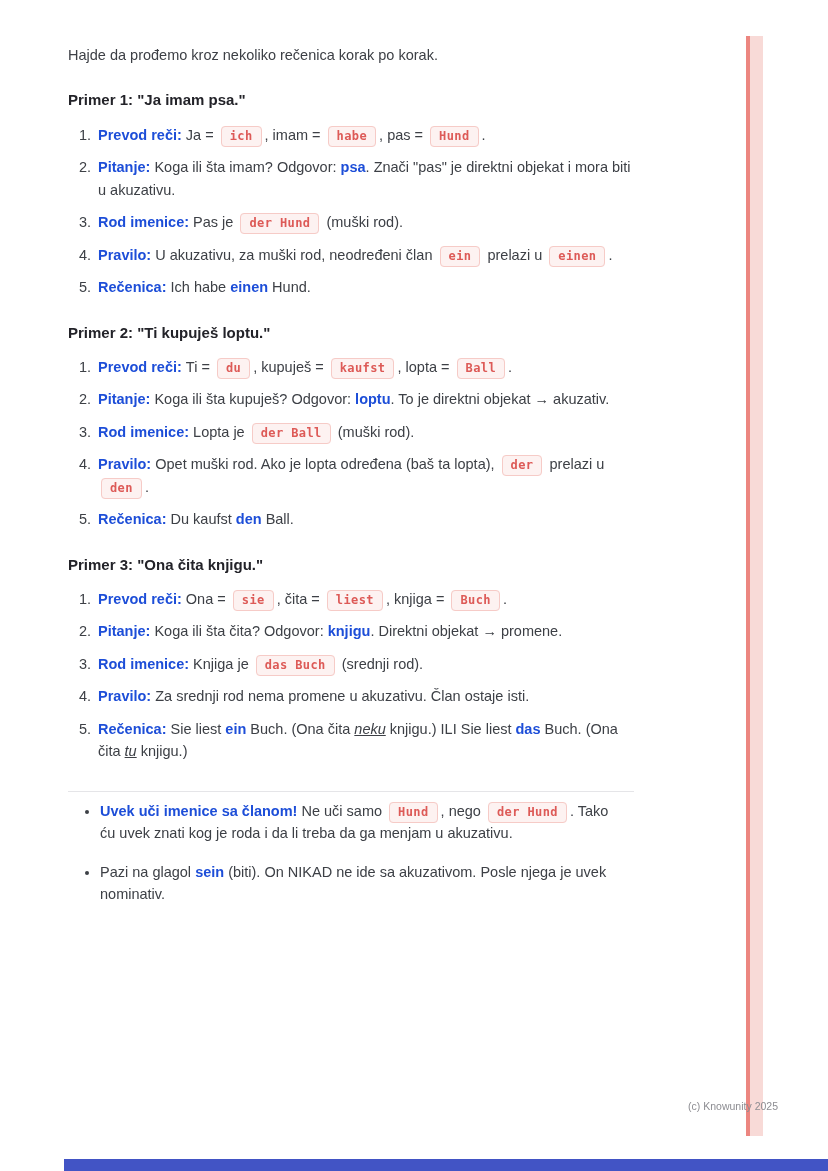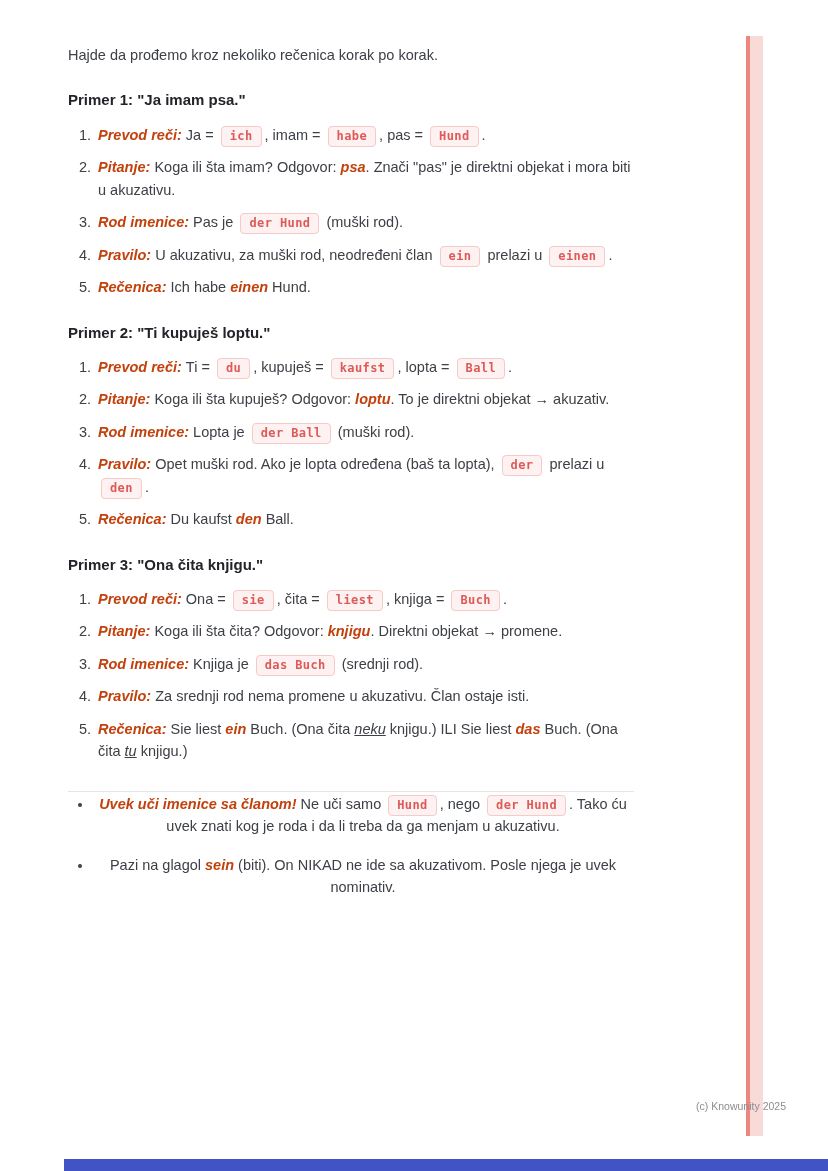--- a/index.html
+++ b/index.html
@@ -33,44 +33,44 @@
     margin: 0 3px;
     white-space: nowrap;
   }
   .divider { border: none; border-top: 1px solid #e5e5e8; margin: 28px 0 0 0; }
   .notes-title {
     font-size: 27px; font-weight: 700;
     color: var(--accent_red, #e03e3e);
     margin: 36px 0 22px 0; padding-bottom: 13px;
     border-bottom: 2px solid var(--heading_underline, #ef8581);
   }
-  ul.notes { margin: 1px; padding-left: 24px; list-style: disc; text-align: center; }
+  ul.notes { margin: 8px; padding-left: 24px; list-style: disc; }
   ul.notes > li { margin-bottom: 16px; }
   ul.sub { list-style: circle; padding-left: 21px; margin-top: 10px; }
   ul.sub > li { margin-bottom: 12px; }
-  strong { color: #c2410c; font-style: italic; }
+  strong { color: #1d4ed8; }
   em { font-style: italic; text-decoration: underline; }
   .strike {
     color: #cf7d79;
     text-decoration: line-through;
   }
   .right-stripe {
     position: absolute; top: 36px; left: 746px;
     width: 17px; height: 1100px;
     background: var(--stripe_light, #f8dad7);
     border-left: 4px solid var(--stripe_dark, #ec8680);
     z-index: 1;
   }
   .bottom-bar {
     position: absolute; left: 64px; right: 0; bottom: 0; height: 12px;
     background: var(--bottom_bar_blue, #4254c5);
     z-index: 2;
   }
   .footer {
-    position: absolute; top: 1100px; right: 42px;
+    position: absolute; top: 1100px; right: 50px;
     font-size: 10.5px; color: #8d8d92; z-index: 3;
   }
 </style>
 </head>
 <body>
 
 <div class="content">
   <p class="intro">Hajde da prođemo kroz nekoliko rečenica korak po korak.</p>
 
   <div id="examples">

